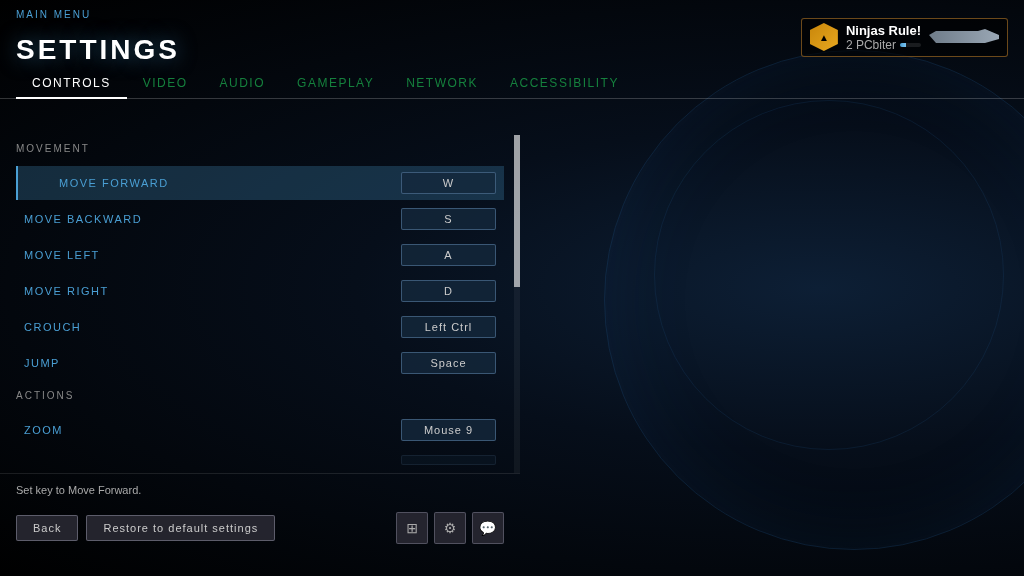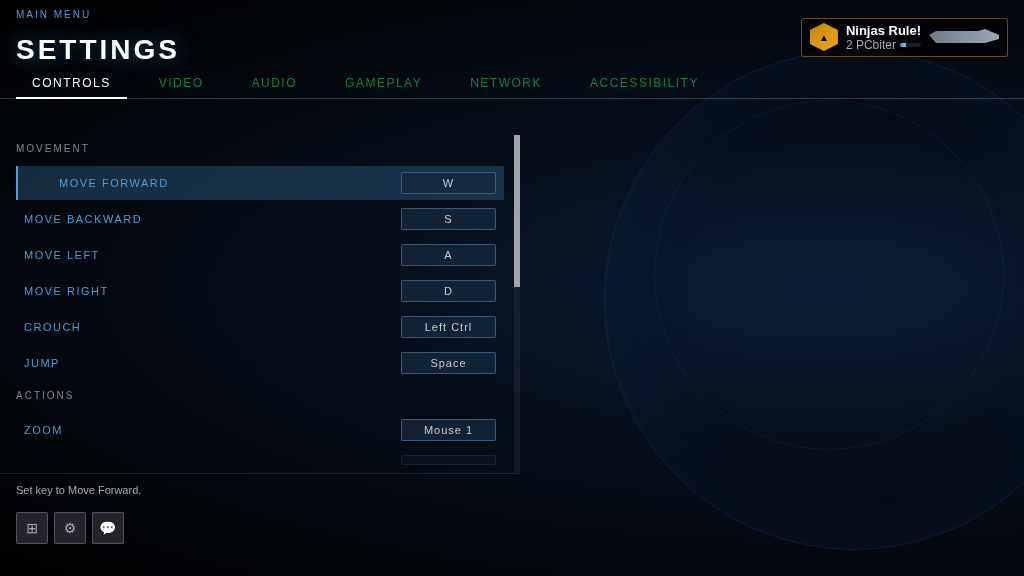--- a/index.html
+++ b/index.html
@@ -155,21 +155,21 @@
       clip-path: polygon(0 40%, 10% 20%, 70% 20%, 80% 10%, 100% 40%, 100% 60%, 80% 80%, 10% 80%);
       opacity: 0.8;
     }
 
     
     .nav-tabs {
       display: flex;
       align-items: flex-end;
       padding: 0 16px;
       border-bottom: 1px solid rgba(255,255,255,0.2);
-      gap: 16px;
+      gap: 0;
     }
 
     .nav-tab {
       padding: 6px 16px 8px 16px;
       font-size: 12px;
       letter-spacing: 1.5px;
       color: #15803d;
       cursor: pointer;
       position: relative;
       text-transform: uppercase;
@@ -423,38 +423,42 @@
           <div class="binding-row">
             <span class="binding-name">JUMP</span>
             <button class="key-button">Space</button>
           </div>
 
           <div class="section-label">ACTIONS</div>
 
 
           <div class="binding-row">
             <span class="binding-name">ZOOM</span>
-            <button class="key-button">Mouse 1</button>
+            <button class="key-button">Mouse 9</button>
           </div>
 
           <div class="binding-row">
             <span class="binding-name"></span>
             <button class="key-button" style="opacity:0.3;"></button>
           </div>
         </div>
         <div class="scrollbar">
           <div class="scrollbar-thumb"></div>
         </div>
       </div>
 
       <div class="status-bar">
         <span class="status-text">Set key to Move Forward.</span>
       </div>
 
       <div class="action-bar">
+        <div class="action-buttons-left">
+          <button class="btn-back">Back</button>
+          <button class="btn-restore">Restore to default settings</button>
+        </div>
         <div class="action-buttons-right">
           <div class="icon-btn">
             <span>⊞</span>
           </div>
           <div class="icon-btn">
             <span>⚙</span>
           </div>
           <div class="icon-btn">
             <span>💬</span>
           </div>

